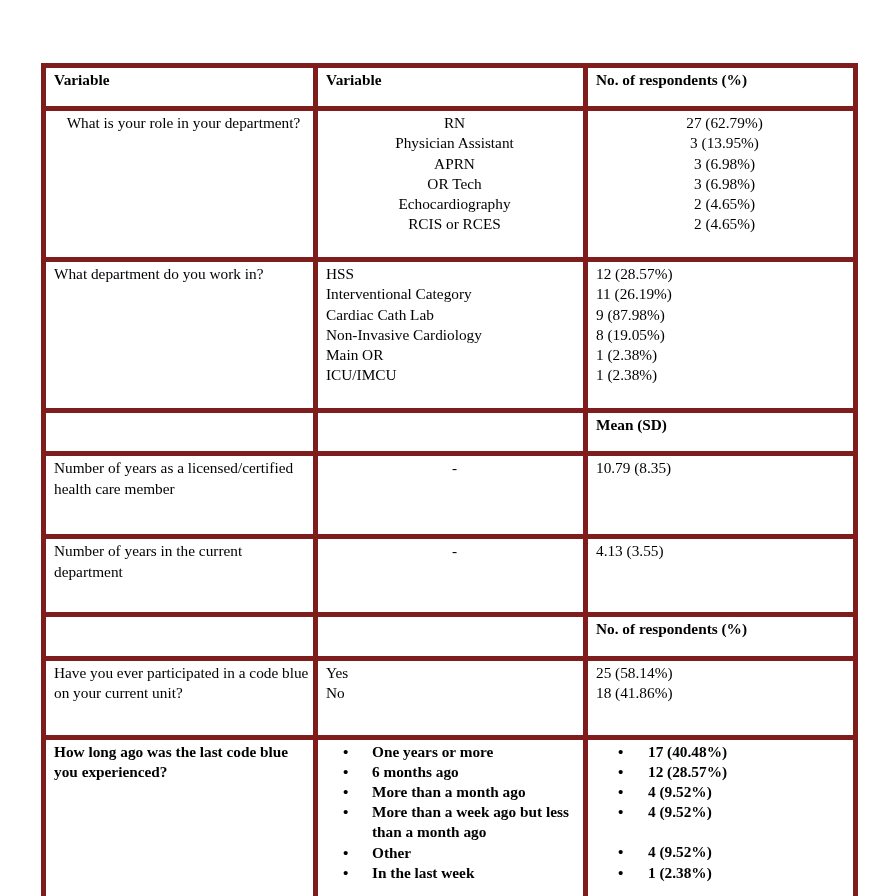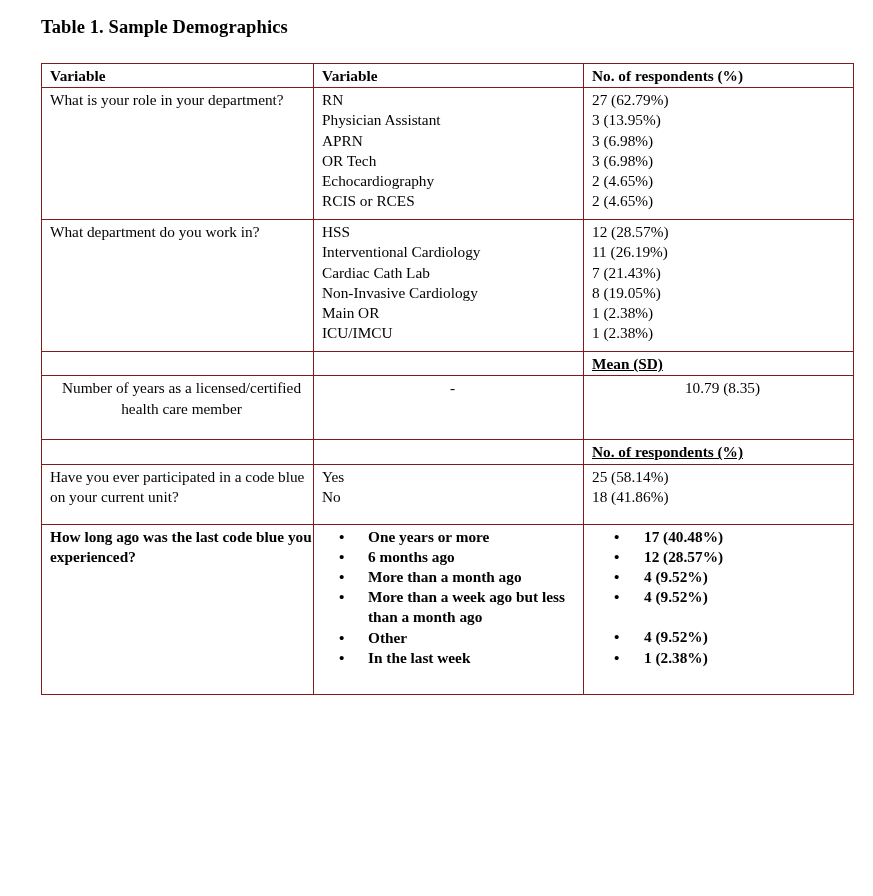--- a/index.html
+++ b/index.html
@@ -36,45 +36,45 @@
     position: absolute;
     left: 41px;
     top: 63px;
     width: 812px;
     border-collapse: collapse;
     table-layout: fixed;
     font-size: 15.3px;
     line-height: 1.32;
   }
   table.demographics td {
-    border: 1px solid #7f1d1d;
+    border: 5px solid #7f1d1d;
     vertical-align: top;
-    padding: 2px 0 1px 8px;
+    padding: 2px 0 16px 8px;
   }
   col.c-variable { width: 272px; }
   col.c-category { width: 270px; }
   col.c-respond  { width: 270px; }
 
   .hdr td { font-weight: bold; padding-top: 2px; padding-bottom: 3px; }
-  .subhdr td { font-weight: bold; text-decoration: underline; }
+  .subhdr td { font-weight: bold; }
 
   .cell-lines > div { white-space: nowrap; }
   .wrap { white-space: normal; }
 
   .dash-center {
     text-align: center;
     padding-left: 0;
     padding-right: 0;
   }
 
   
-  .pad-role td    { height: 128px; }
+  .pad-role td    { height: 128px; text-align: center; }
   .pad-dept td    { height: 128px; }
   .pad-mean td    { height: 18px; }
-  .pad-years1 td  { height: 60px; text-align: center; }
+  .pad-years1 td  { height: 60px; }
   .pad-years2 td  { height: 55px; }
   .pad-nres td    { height: 18px; }
   .pad-cert td    { height: 60px; }
   .pad-sim td     { height: 58px; }
   .pad-code td    { height: 56px; }
   .pad-last td    { height: 166px; font-weight: bold; }
 
   
   ul.bullets {
     margin: 0;
@@ -100,21 +100,20 @@
     max-width: 200px;
   }
   ul.bullets.numeric { padding-left: 52px; }
   ul.bullets.numeric li .bullet-dot { left: -30px; }
 </style>
 </head>
 <body>
 
 <div class="page">
 
-  <div class="table-caption">Table 1. Sample Demographics</div>
 
   <table class="demographics">
     <colgroup>
       <col class="c-variable">
       <col class="c-category">
       <col class="c-respond">
     </colgroup>
     <tbody>
 
       <tr class="hdr">
@@ -144,30 +143,30 @@
           <div>2 (4.65%)</div>
         </td>
       </tr>
 
       <tr class="pad-dept">
         <td>
           <div class="wrap">What department do you work in?</div>
         </td>
         <td class="cell-lines">
           <div>HSS</div>
-          <div>Interventional Cardiology</div>
+          <div>Interventional Category</div>
           <div>Cardiac Cath Lab</div>
           <div>Non-Invasive Cardiology</div>
           <div>Main OR</div>
           <div>ICU/IMCU</div>
         </td>
         <td class="cell-lines">
           <div>12 (28.57%)</div>
           <div>11 (26.19%)</div>
-          <div>7 (21.43%)</div>
+          <div>9 (87.98%)</div>
           <div>8 (19.05%)</div>
           <div>1 (2.38%)</div>
           <div>1 (2.38%)</div>
         </td>
       </tr>
 
       <tr class="subhdr pad-mean">
         <td></td>
         <td></td>
         <td>Mean (SD)</td>
@@ -178,20 +177,31 @@
           <div class="wrap">Number of years as a licensed/certified health care member</div>
         </td>
         <td class="dash-center">
           <span>-</span>
         </td>
         <td class="cell-lines">
           <div>10.79 (8.35)</div>
         </td>
       </tr>
 
+      <tr class="pad-years2">
+        <td>
+          <div class="wrap">Number of years in the current department</div>
+        </td>
+        <td class="dash-center">
+          <span>-</span>
+        </td>
+        <td class="cell-lines">
+          <div>4.13 (3.55)</div>
+        </td>
+      </tr>
 
       <tr class="subhdr pad-nres">
         <td></td>
         <td></td>
         <td>No. of respondents (%)</td>
       </tr>
 
 
 
       <tr class="pad-code">

